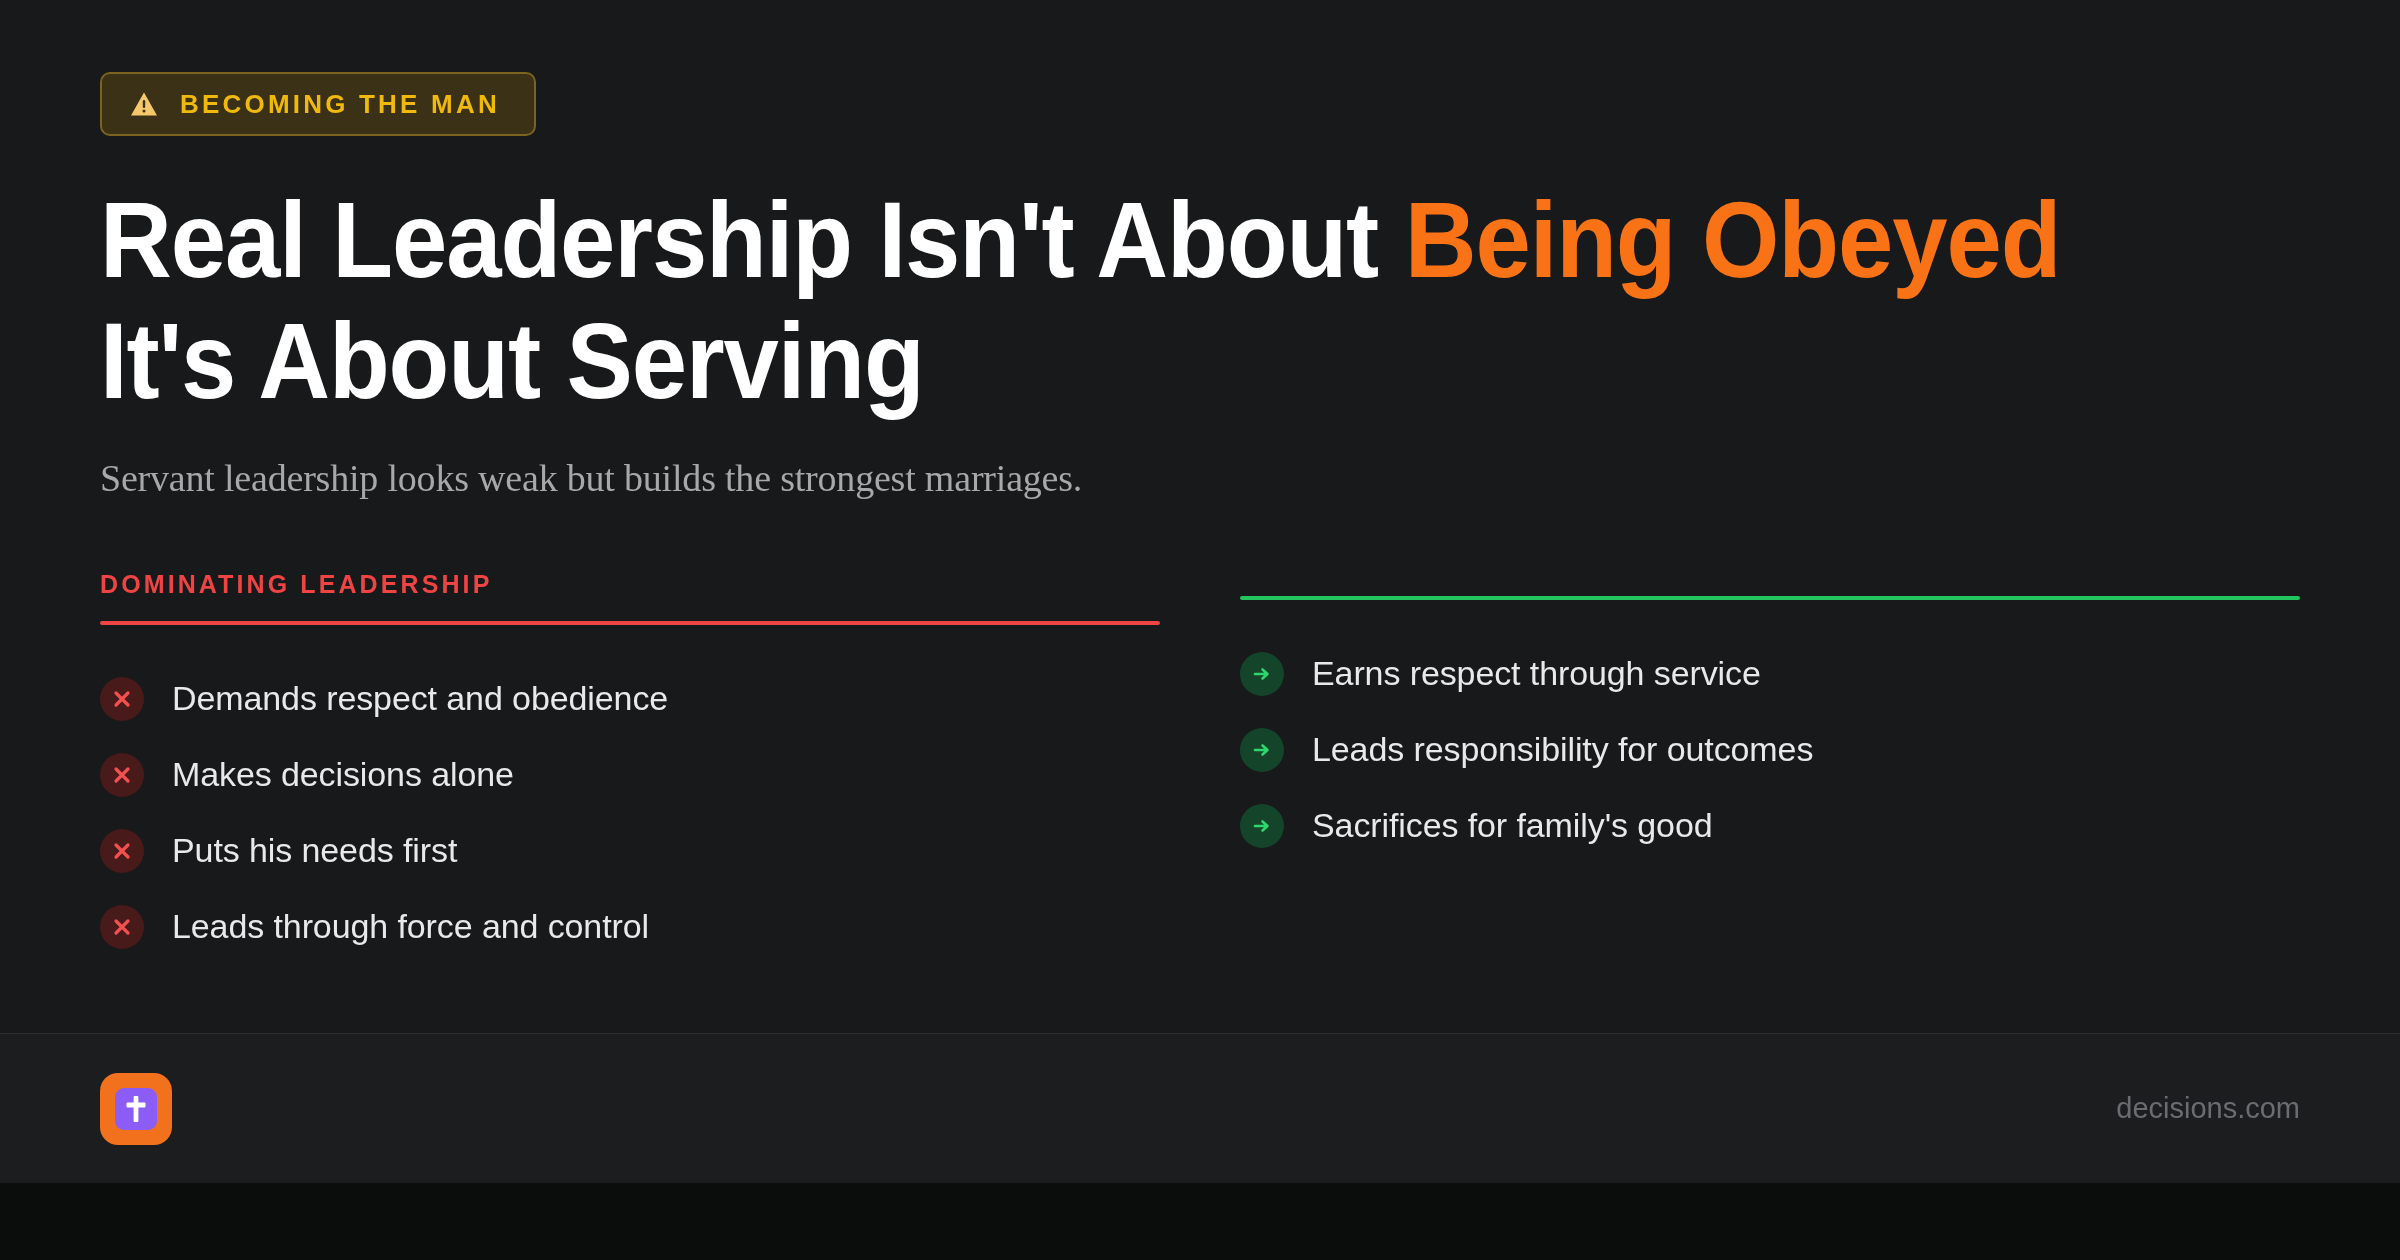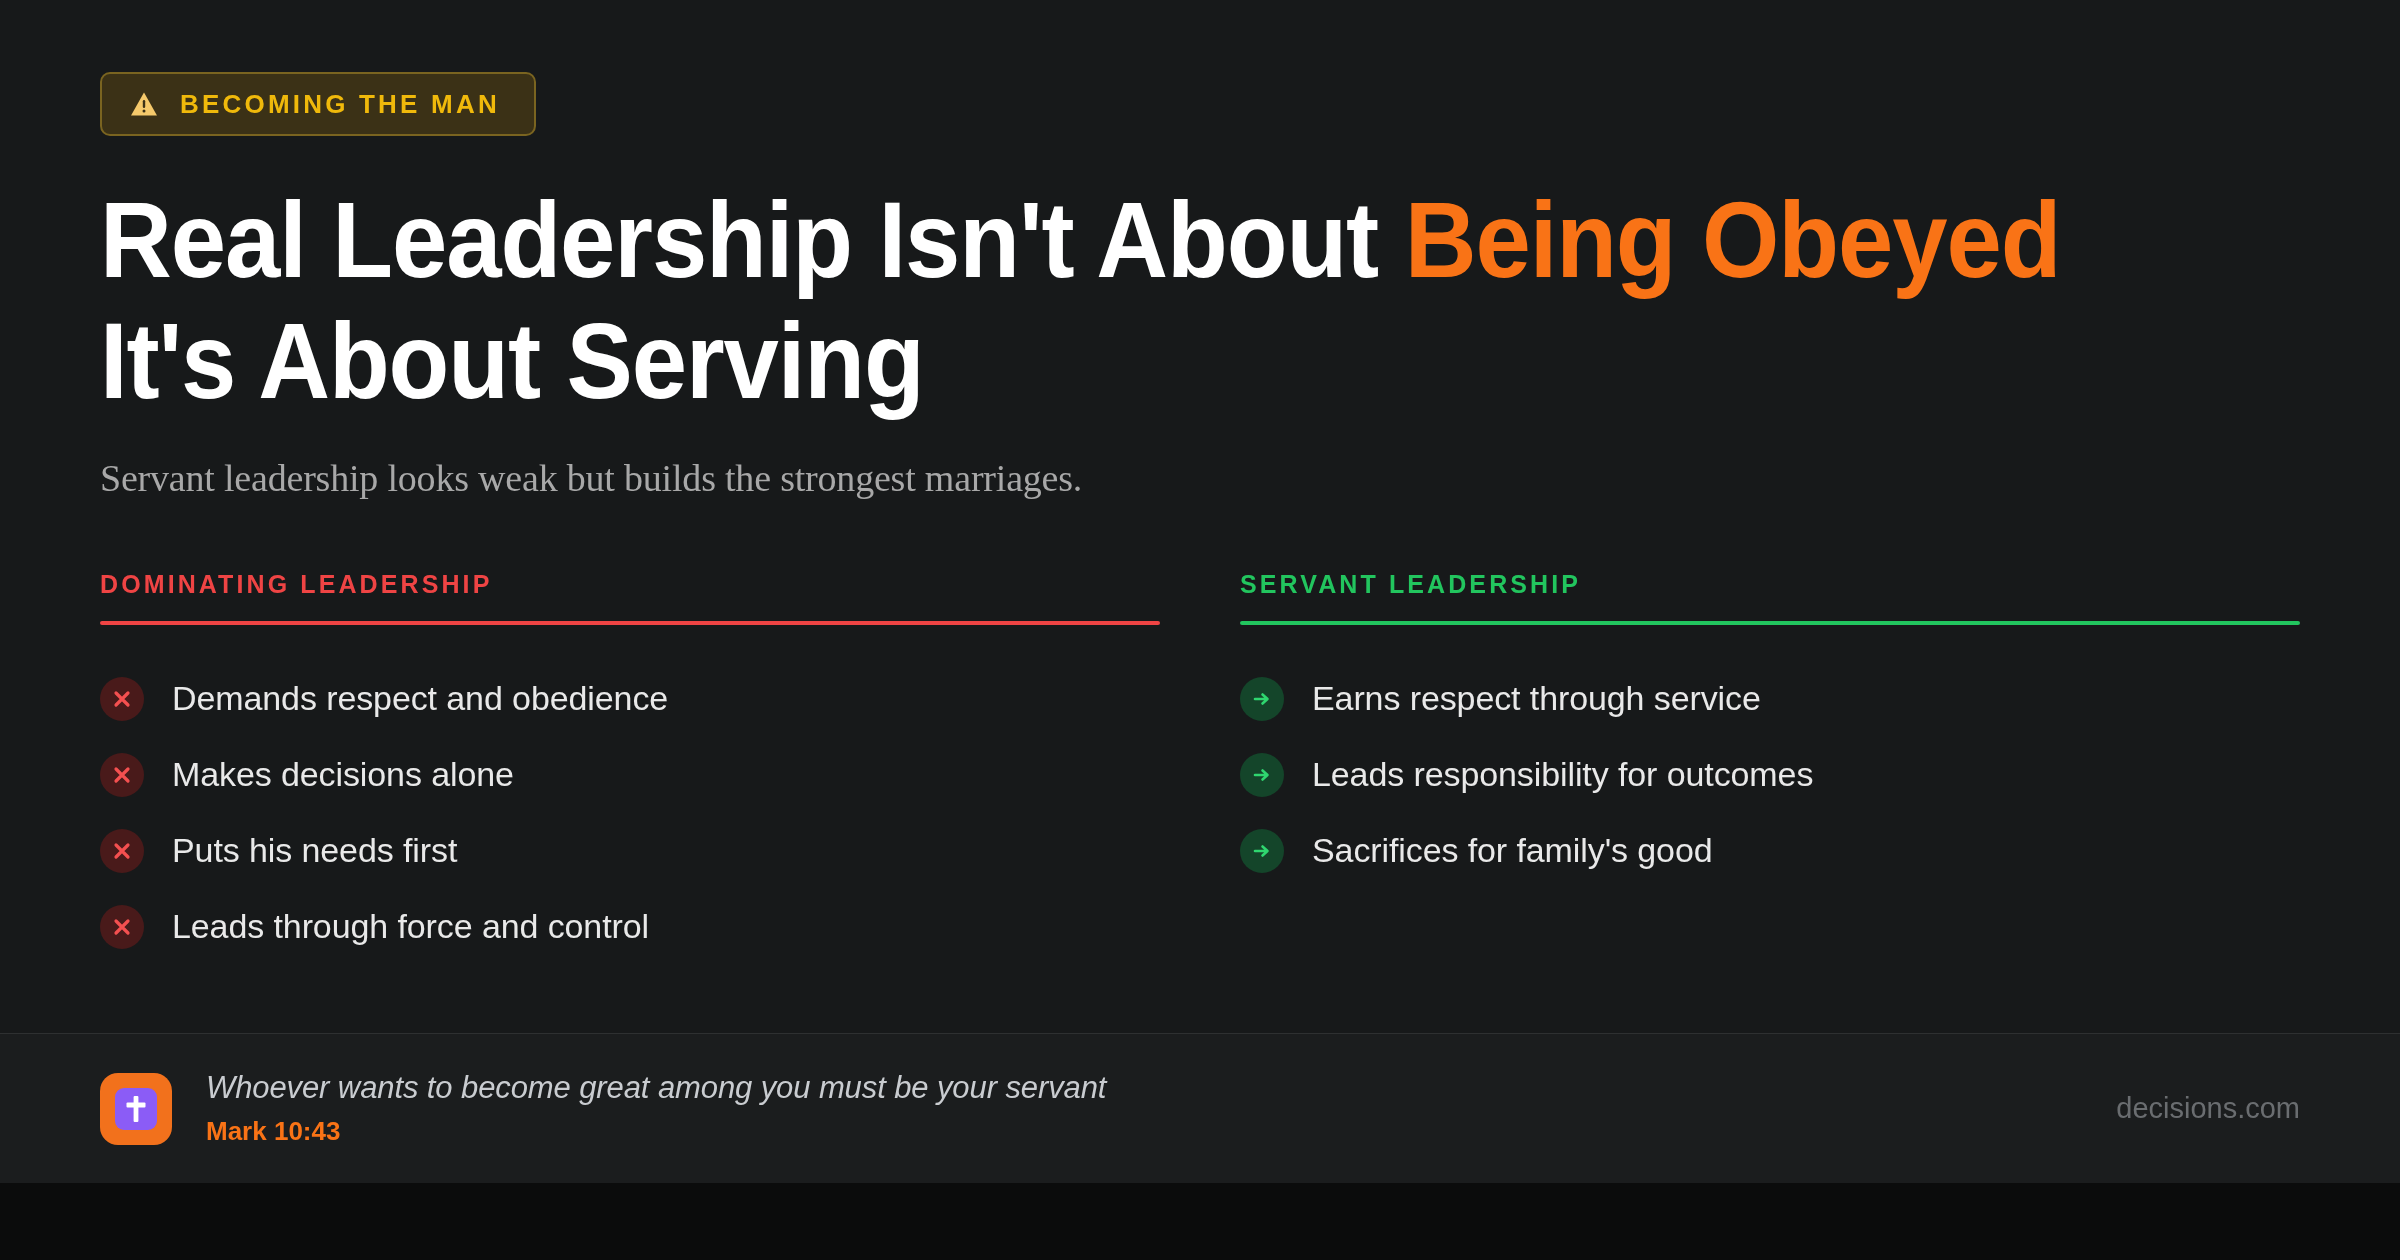--- a/index.html
+++ b/index.html
@@ -253,21 +253,20 @@
                 <path d="M4 4 L16 16 M16 4 L4 16" stroke="#f45050" stroke-width="3.2" stroke-linecap="round"></path>
               </svg>
             </span>
             <span class="item-text">Leads through force and control</span>
           </div>
 
         </div>
       </div>
 
       <div class="col right">
-        <div class="col-head">SERVANT LEADERSHIP</div>
         <div class="col-rule"></div>
         <div class="col-list">
 
           <div class="item">
             <span class="item-icon icon-arrow">
               <svg viewBox="0 0 22 22" xmlns="http://www.w3.org/2000/svg">
                 <path d="M4 11 H16 M11.5 6.5 L16.5 11 L11.5 15.5" stroke="#2fd66f" stroke-width="2.6" fill="none" stroke-linecap="round" stroke-linejoin="round"></path>
               </svg>
             </span>
             <span class="item-text">Earns respect through service</span>
@@ -300,22 +299,18 @@
 
   <div class="footer">
     <div class="cross-badge">
       <div class="cross-inner">
         <svg viewBox="0 0 26 30" xmlns="http://www.w3.org/2000/svg">
           <rect x="10.6" y="2" width="4.8" height="26" rx="1" fill="#ffffff"></rect>
           <rect x="3.5" y="8.6" width="19" height="4.8" rx="1" fill="#ffffff"></rect>
         </svg>
       </div>
     </div>
-    <div class="quote-block">
-      <div class="quote-text">Whoever wants to become great among you must be your servant</div>
-      <div class="quote-ref">Mark 10:43</div>
-    </div>
     <div class="site-url">decisions.com</div>
   </div>
 
   <div class="bottom-band"></div>
 
 </div>
 
 </body></html>

